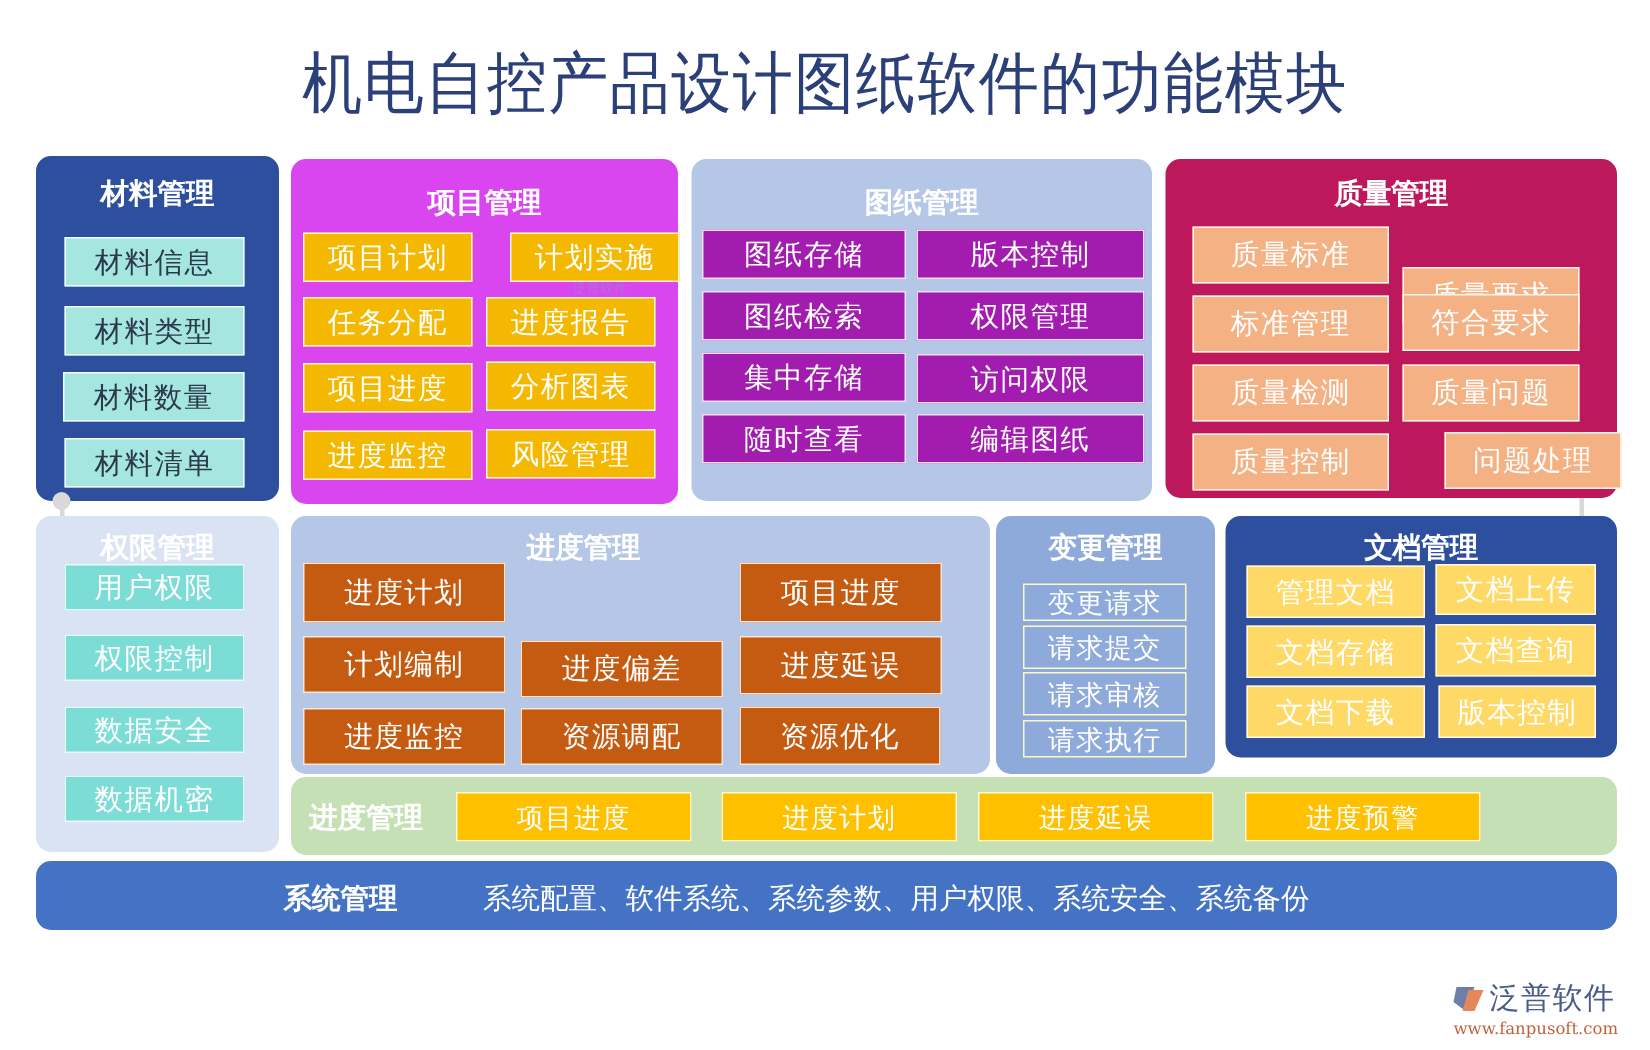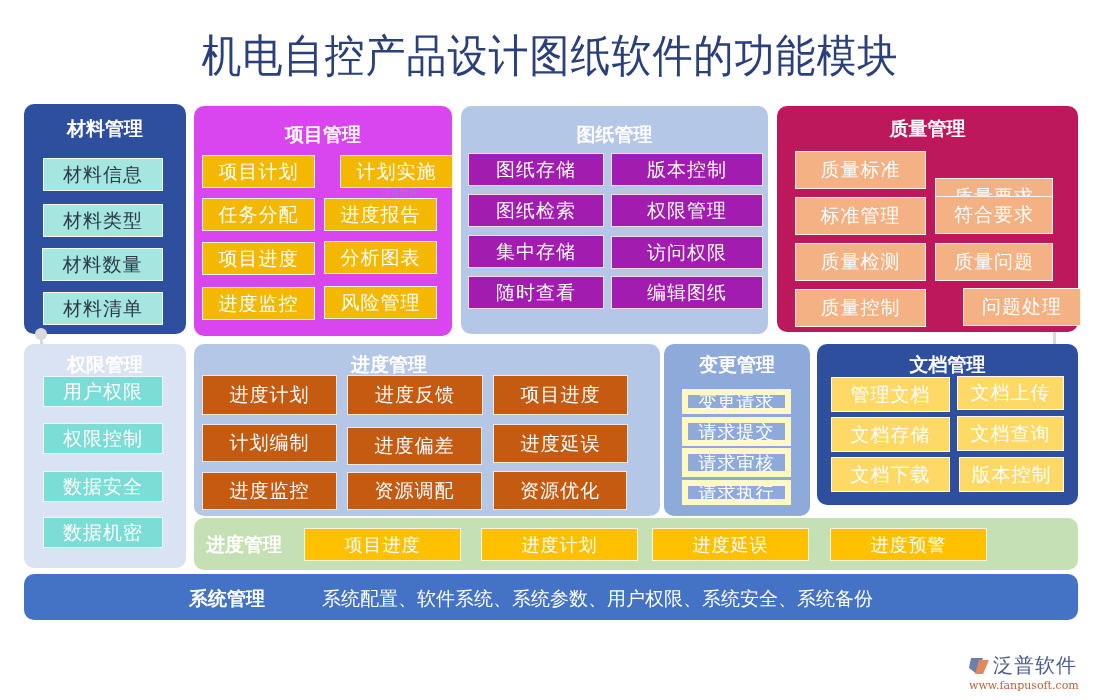--- a/index.html
+++ b/index.html
@@ -17,21 +17,21 @@
   .box {
     position: absolute; display: flex; align-items: center; justify-content: center;
     font-size: 19px; border: 1px solid rgba(255,255,255,0.85); letter-spacing: 1px;
   }
   .mat { background: #a6e6e0; color: #2a3a4a; }
   .proj { background: #f5b800; color: #ffffff; }
   .draw { background: #a21caf; color: #ffffff; }
   .qual { background: #f4b183; color: #ffffff; }
   .perm { background: #7bddd5; color: #ffffff; }
   .sched { background: #c55a11; color: #ffffff; }
-  .chg { background: transparent; color: #ffffff; border: 6px solid #fef9c3; font-size: 18px; }
+  .chg { background: transparent; color: #ffffff; border: 1px solid #fef9c3; font-size: 18px; }
   .doc { background: #ffd966; color: #ffffff; }
   .prog { background: #ffc000; color: #ffffff; font-size: 18px; }
   .connector-dot { position: absolute; width: 12px; height: 12px; border-radius: 50%; background: #d9d9d9; }
   .connector-line { position: absolute; width: 3px; background: #d9d9d9; }
   .logo { position: absolute; left: 965px; top: 652px; width: 130px; height: 44px; }
   .logo-name { position: absolute; left: 28px; top: 0; font-size: 20px; color: #4a5d8a; font-family: "DejaVu Sans", sans-serif; letter-spacing: 1px; }
   .logo-url { position: absolute; left: 4px; top: 27px; font-size: 11px; color: #c0603a; font-family: "DejaVu Serif", serif; }
   .watermark { position: absolute; left: 382px; top: 186px; font-size: 9px; color: #8a97b8; opacity: 0.6; font-family: "DejaVu Sans", sans-serif; }
 </style>
 </head>
@@ -94,21 +94,20 @@
   <div class="ptitle" style="top:8px;">权限管理</div>
   <div class="box perm" style="left:19px;top:32px;width:120px;height:31px;">用户权限</div>
   <div class="box perm" style="left:19px;top:79px;width:120px;height:31px;">权限控制</div>
   <div class="box perm" style="left:19px;top:127px;width:120px;height:31px;">数据安全</div>
   <div class="box perm" style="left:19px;top:173px;width:120px;height:31px;">数据机密</div>
 </div>
 
 <div class="panel" style="left:194px;top:344px;width:466px;height:172px;background:#b4c7e7;">
   <div class="ptitle" style="top:8px;left:-38px;">进度管理</div>
   <div class="box sched" style="left:8px;top:31px;width:135px;height:40px;">进度计划</div>
-  <div class="box sched" style="left:153px;top:31px;width:136px;height:40px;">进度反馈</div>
   <div class="box sched" style="left:299px;top:31px;width:135px;height:40px;">项目进度</div>
   <div class="box sched" style="left:8px;top:80px;width:135px;height:38px;">计划编制</div>
   <div class="box sched" style="left:153px;top:83px;width:135px;height:38px;">进度偏差</div>
   <div class="box sched" style="left:299px;top:80px;width:135px;height:39px;">进度延误</div>
   <div class="box sched" style="left:8px;top:128px;width:135px;height:38px;">进度监控</div>
   <div class="box sched" style="left:299px;top:127px;width:134px;height:39px;">资源优化</div>
   <div class="box sched" style="left:153px;top:128px;width:135px;height:38px;">资源调配</div>
 </div>
 
 <div class="panel" style="left:664px;top:344px;width:146px;height:172px;background:#8eaadb;">

